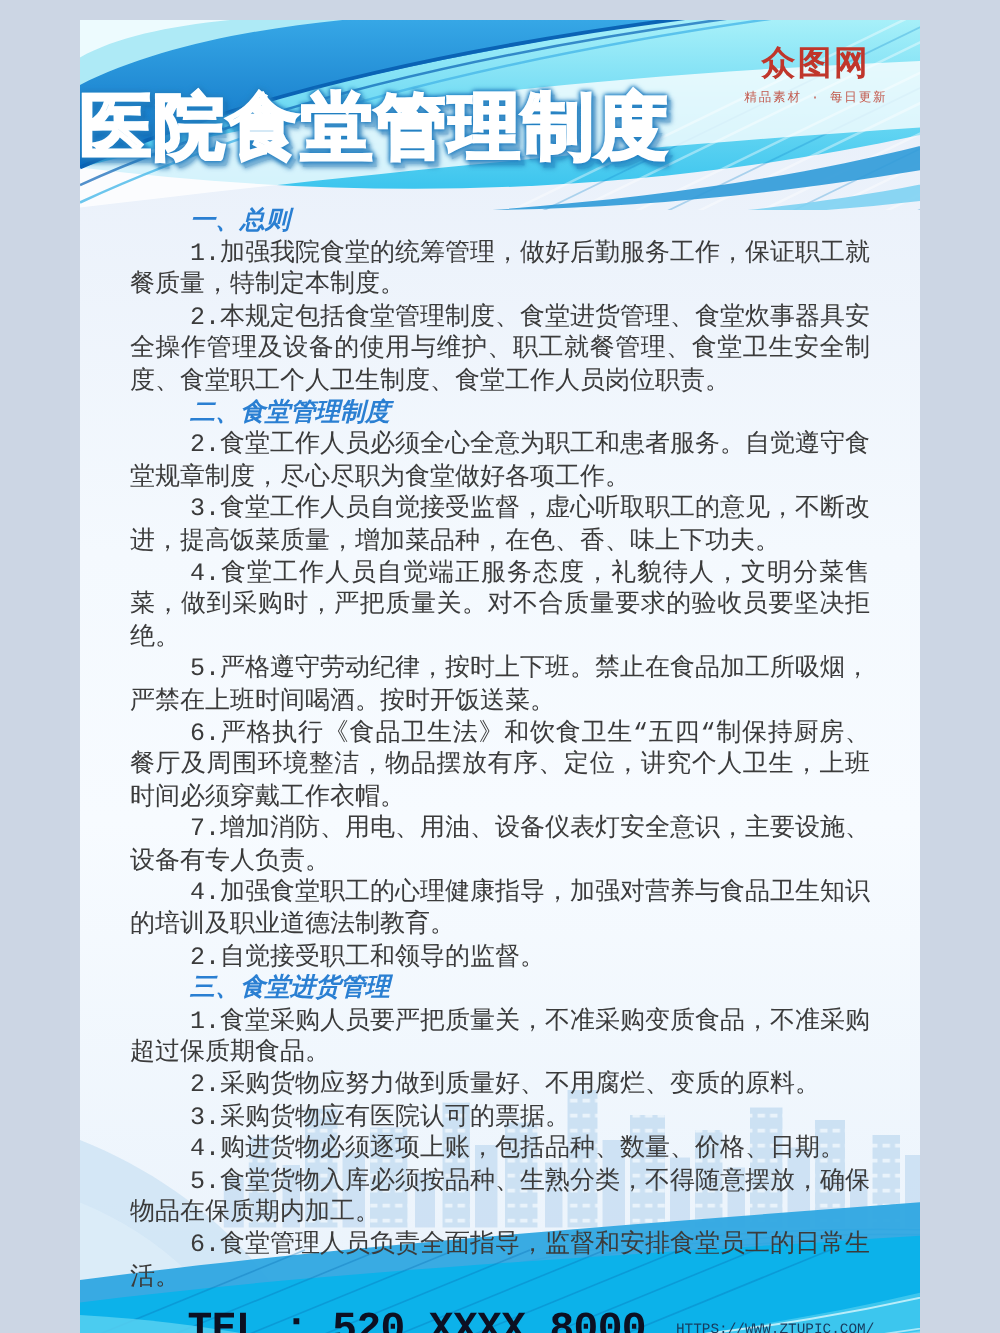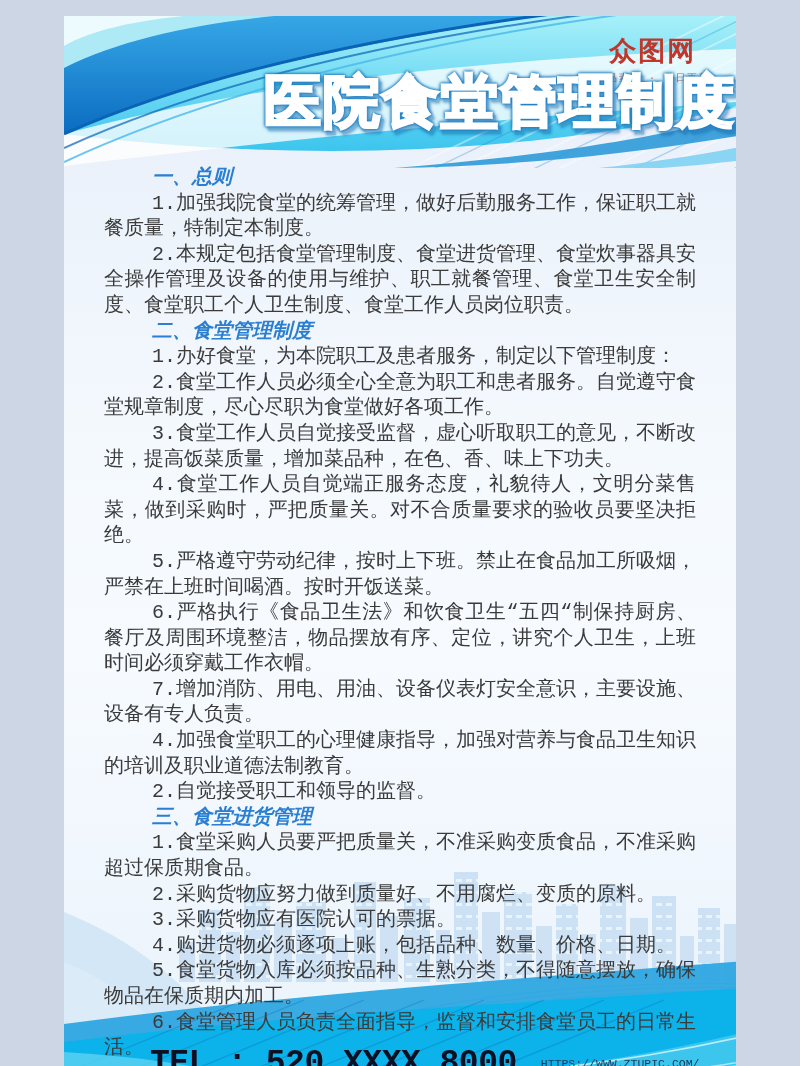--- a/index.html
+++ b/index.html
@@ -3,21 +3,21 @@
 <meta charset="utf-8">
 <style>
   html,body{margin:0;padding:0;background:#ccd6e4;}
   .page{position:relative;width:672px;height:1066px;margin:16px auto;overflow:hidden;
         background:linear-gradient(180deg,#e7eef9 0%,#f4f9fe 40%,#f7fbff 60%,#e9f2fb 100%);
         font-family:Liberation Mono, monospace;}
   .deco{position:absolute;left:0;display:block;}
   .deco.top{top:0;z-index:1;}
   .deco.bottom{bottom:0;z-index:1;}
 
-  .title{position:absolute;top:48px;left:0;right:0;z-index:3;text-align:right;margin:0;
+  .title{position:absolute;top:48px;left:0;right:0;z-index:3;text-align:left;margin:0;
          font-size:57px;font-weight:900;letter-spacing:2px;
          background:linear-gradient(180deg,#b8e4f6 0%,#55acdf 45%,#1172be 100%);
          -webkit-background-clip:text;background-clip:text;color:transparent;
          -webkit-text-stroke:2.5px #ffffff;
          filter:drop-shadow(0 0 1.5px #2380c2) drop-shadow(0 0 1.5px #2380c2) drop-shadow(3px 4px 0 rgba(23,104,170,.45));}
 
   .logo{position:absolute;top:24px;right:26px;z-index:3;text-align:center;}
   .logo .brand{font-size:27px;font-weight:900;color:#c0362b;letter-spacing:2px;line-height:1;}
   .logo .tagline{font-size:10px;color:#c25a4e;letter-spacing:1.5px;margin-top:4px;}
 
@@ -155,21 +155,20 @@
     <div class="tagline">精品素材 · 每日更新</div>
   </div>
 
   <h1 class="title">医院食堂管理制度</h1>
 
   <div class="content" id="content">
       <div class="sec-heading">一、总则</div>
       <p class="para">1.加强我院食堂的统筹管理，做好后勤服务工作，保证职工就餐质量，特制定本制度。</p>
       <p class="para">2.本规定包括食堂管理制度、食堂进货管理、食堂炊事器具安全操作管理及设备的使用与维护、职工就餐管理、食堂卫生安全制度、食堂职工个人卫生制度、食堂工作人员岗位职责。</p>
       <div class="sec-heading">二、食堂管理制度</div>
-      <p class="para">1.办好食堂，为本院职工及患者服务，制定以下管理制度：</p>
       <p class="para">2.食堂工作人员必须全心全意为职工和患者服务。自觉遵守食堂规章制度，尽心尽职为食堂做好各项工作。</p>
       <p class="para">3.食堂工作人员自觉接受监督，虚心听取职工的意见，不断改进，提高饭菜质量，增加菜品种，在色、香、味上下功夫。</p>
       <p class="para">4.食堂工作人员自觉端正服务态度，礼貌待人，文明分菜售菜，做到采购时，严把质量关。对不合质量要求的验收员要坚决拒绝。</p>
       <p class="para">5.严格遵守劳动纪律，按时上下班。禁止在食品加工所吸烟，严禁在上班时间喝酒。按时开饭送菜。</p>
       <p class="para">6.严格执行《食品卫生法》和饮食卫生“五四“制保持厨房、餐厅及周围环境整洁，物品摆放有序、定位，讲究个人卫生，上班时间必须穿戴工作衣帽。</p>
       <p class="para">7.增加消防、用电、用油、设备仪表灯安全意识，主要设施、设备有专人负责。</p>
       <p class="para">4.加强食堂职工的心理健康指导，加强对营养与食品卫生知识的培训及职业道德法制教育。</p>
       <p class="para">2.自觉接受职工和领导的监督。</p>
       <div class="sec-heading">三、食堂进货管理</div>
       <p class="para">1.食堂采购人员要严把质量关，不准采购变质食品，不准采购超过保质期食品。</p>

